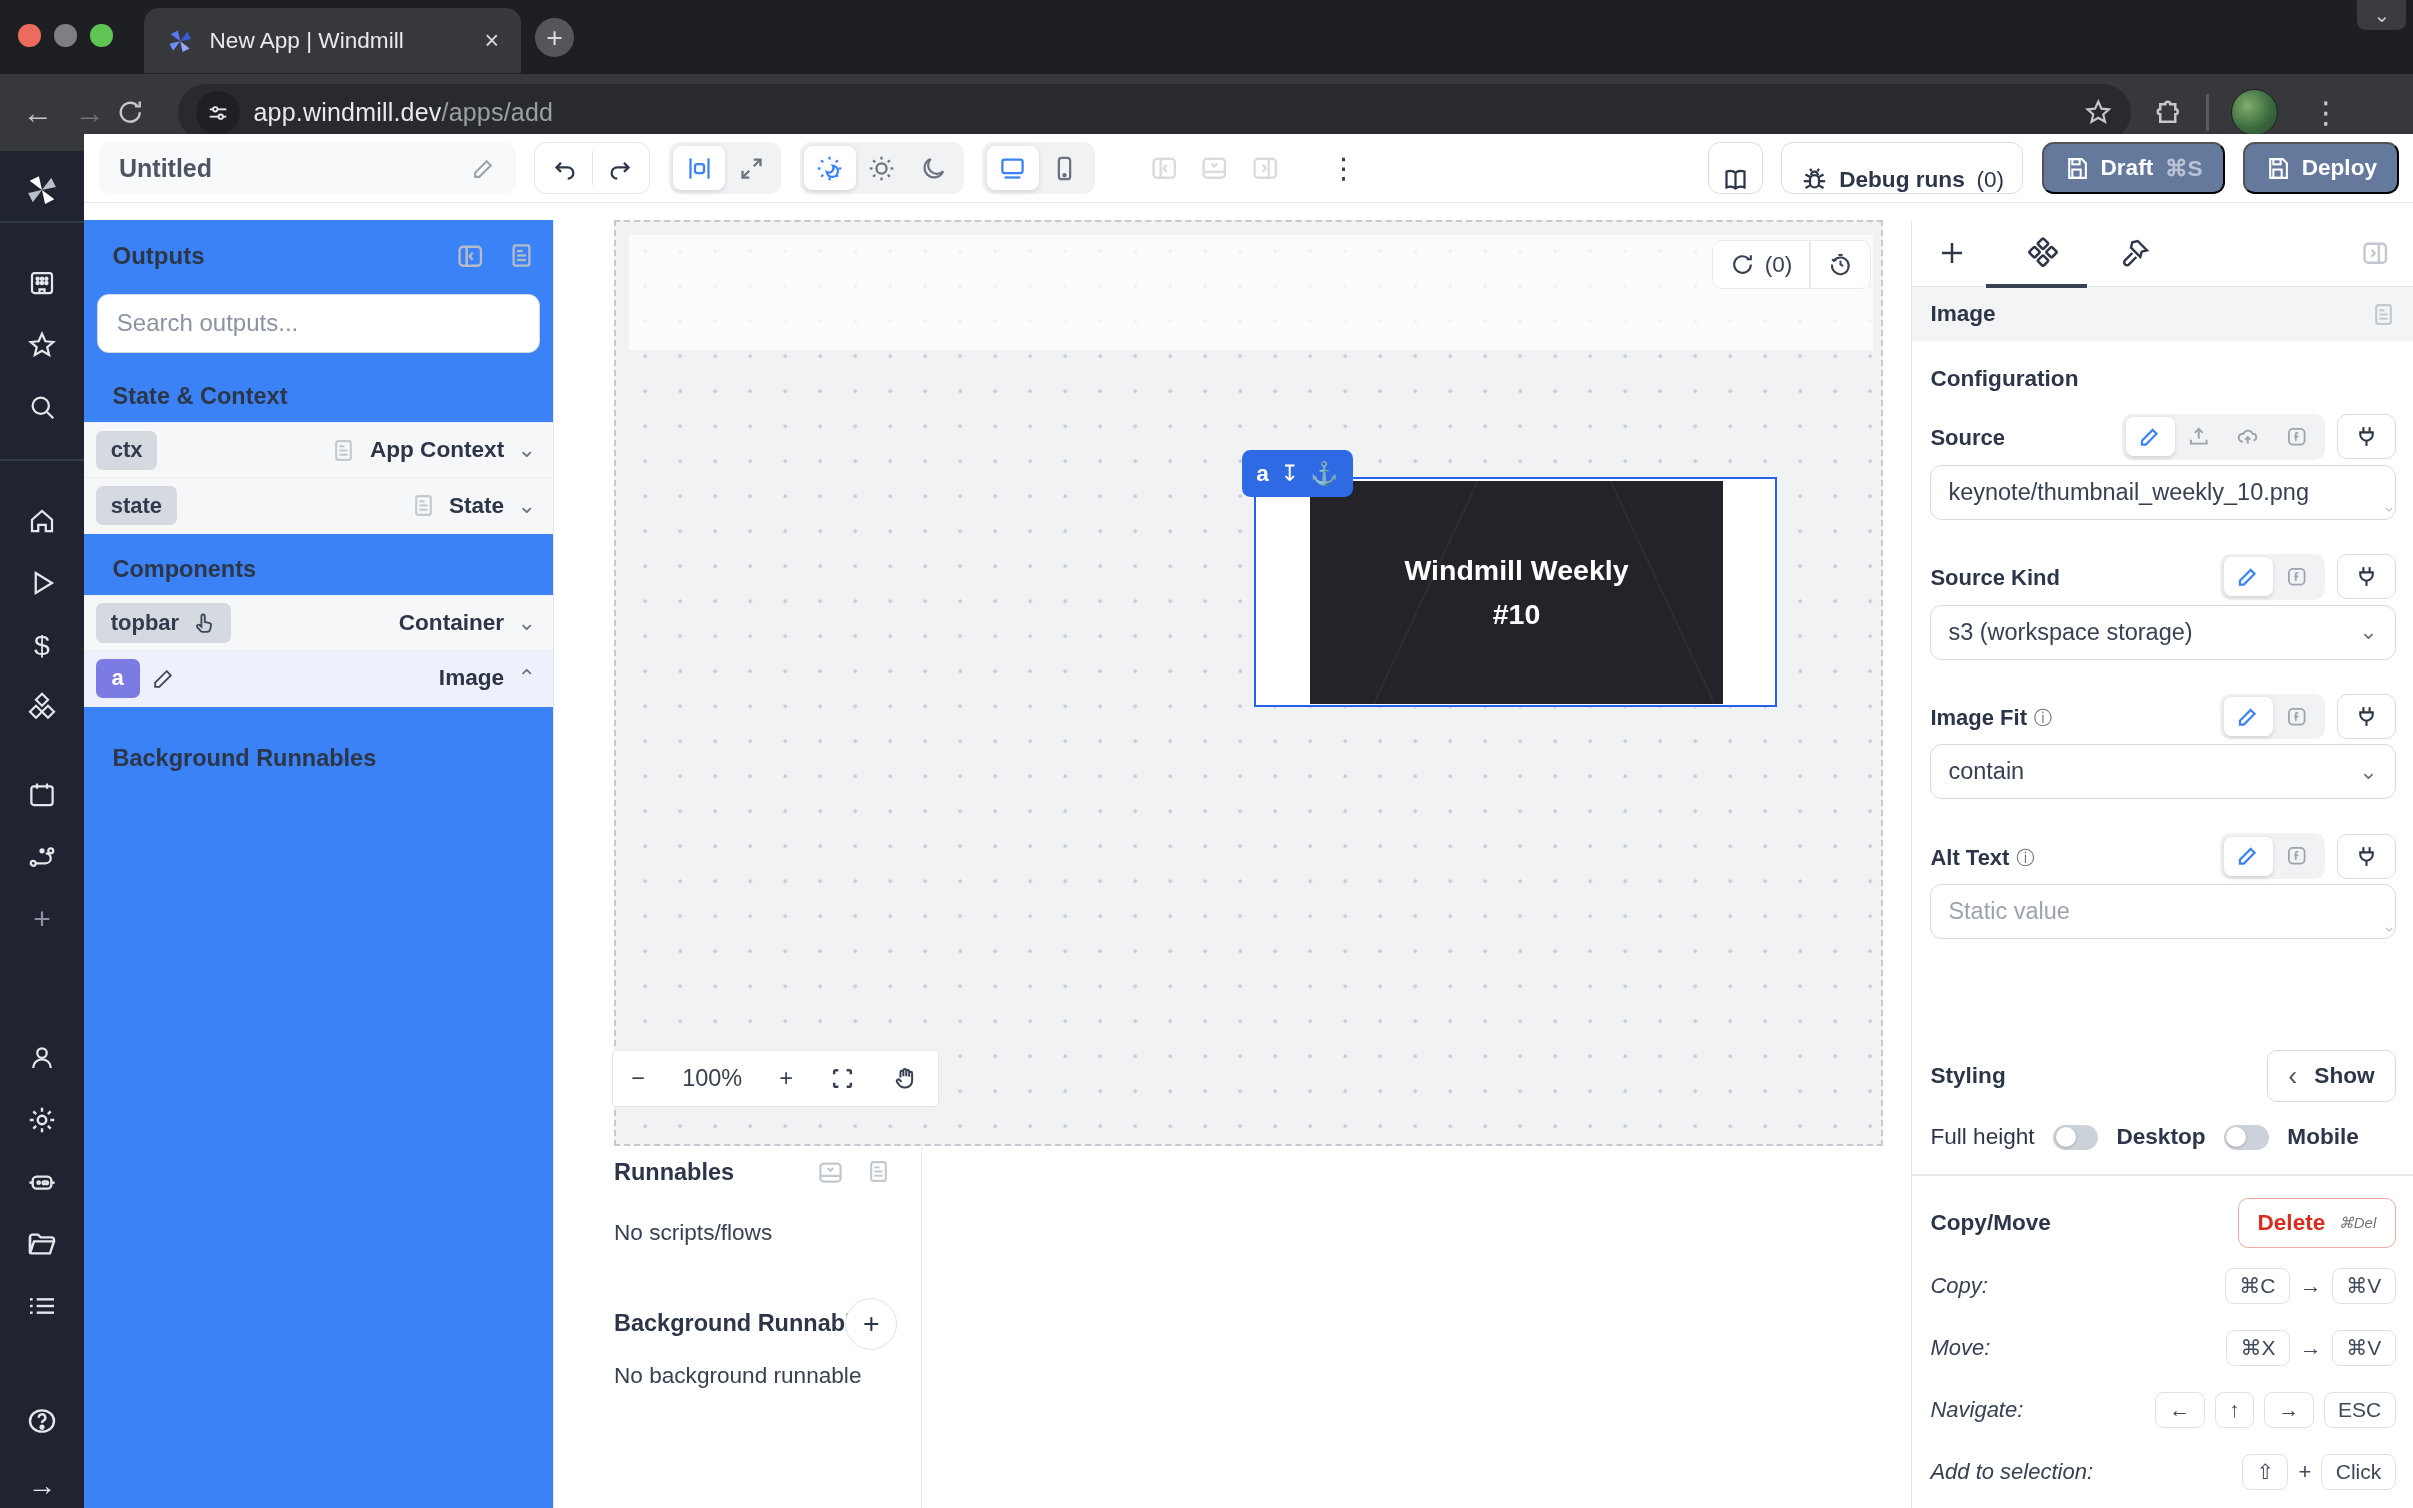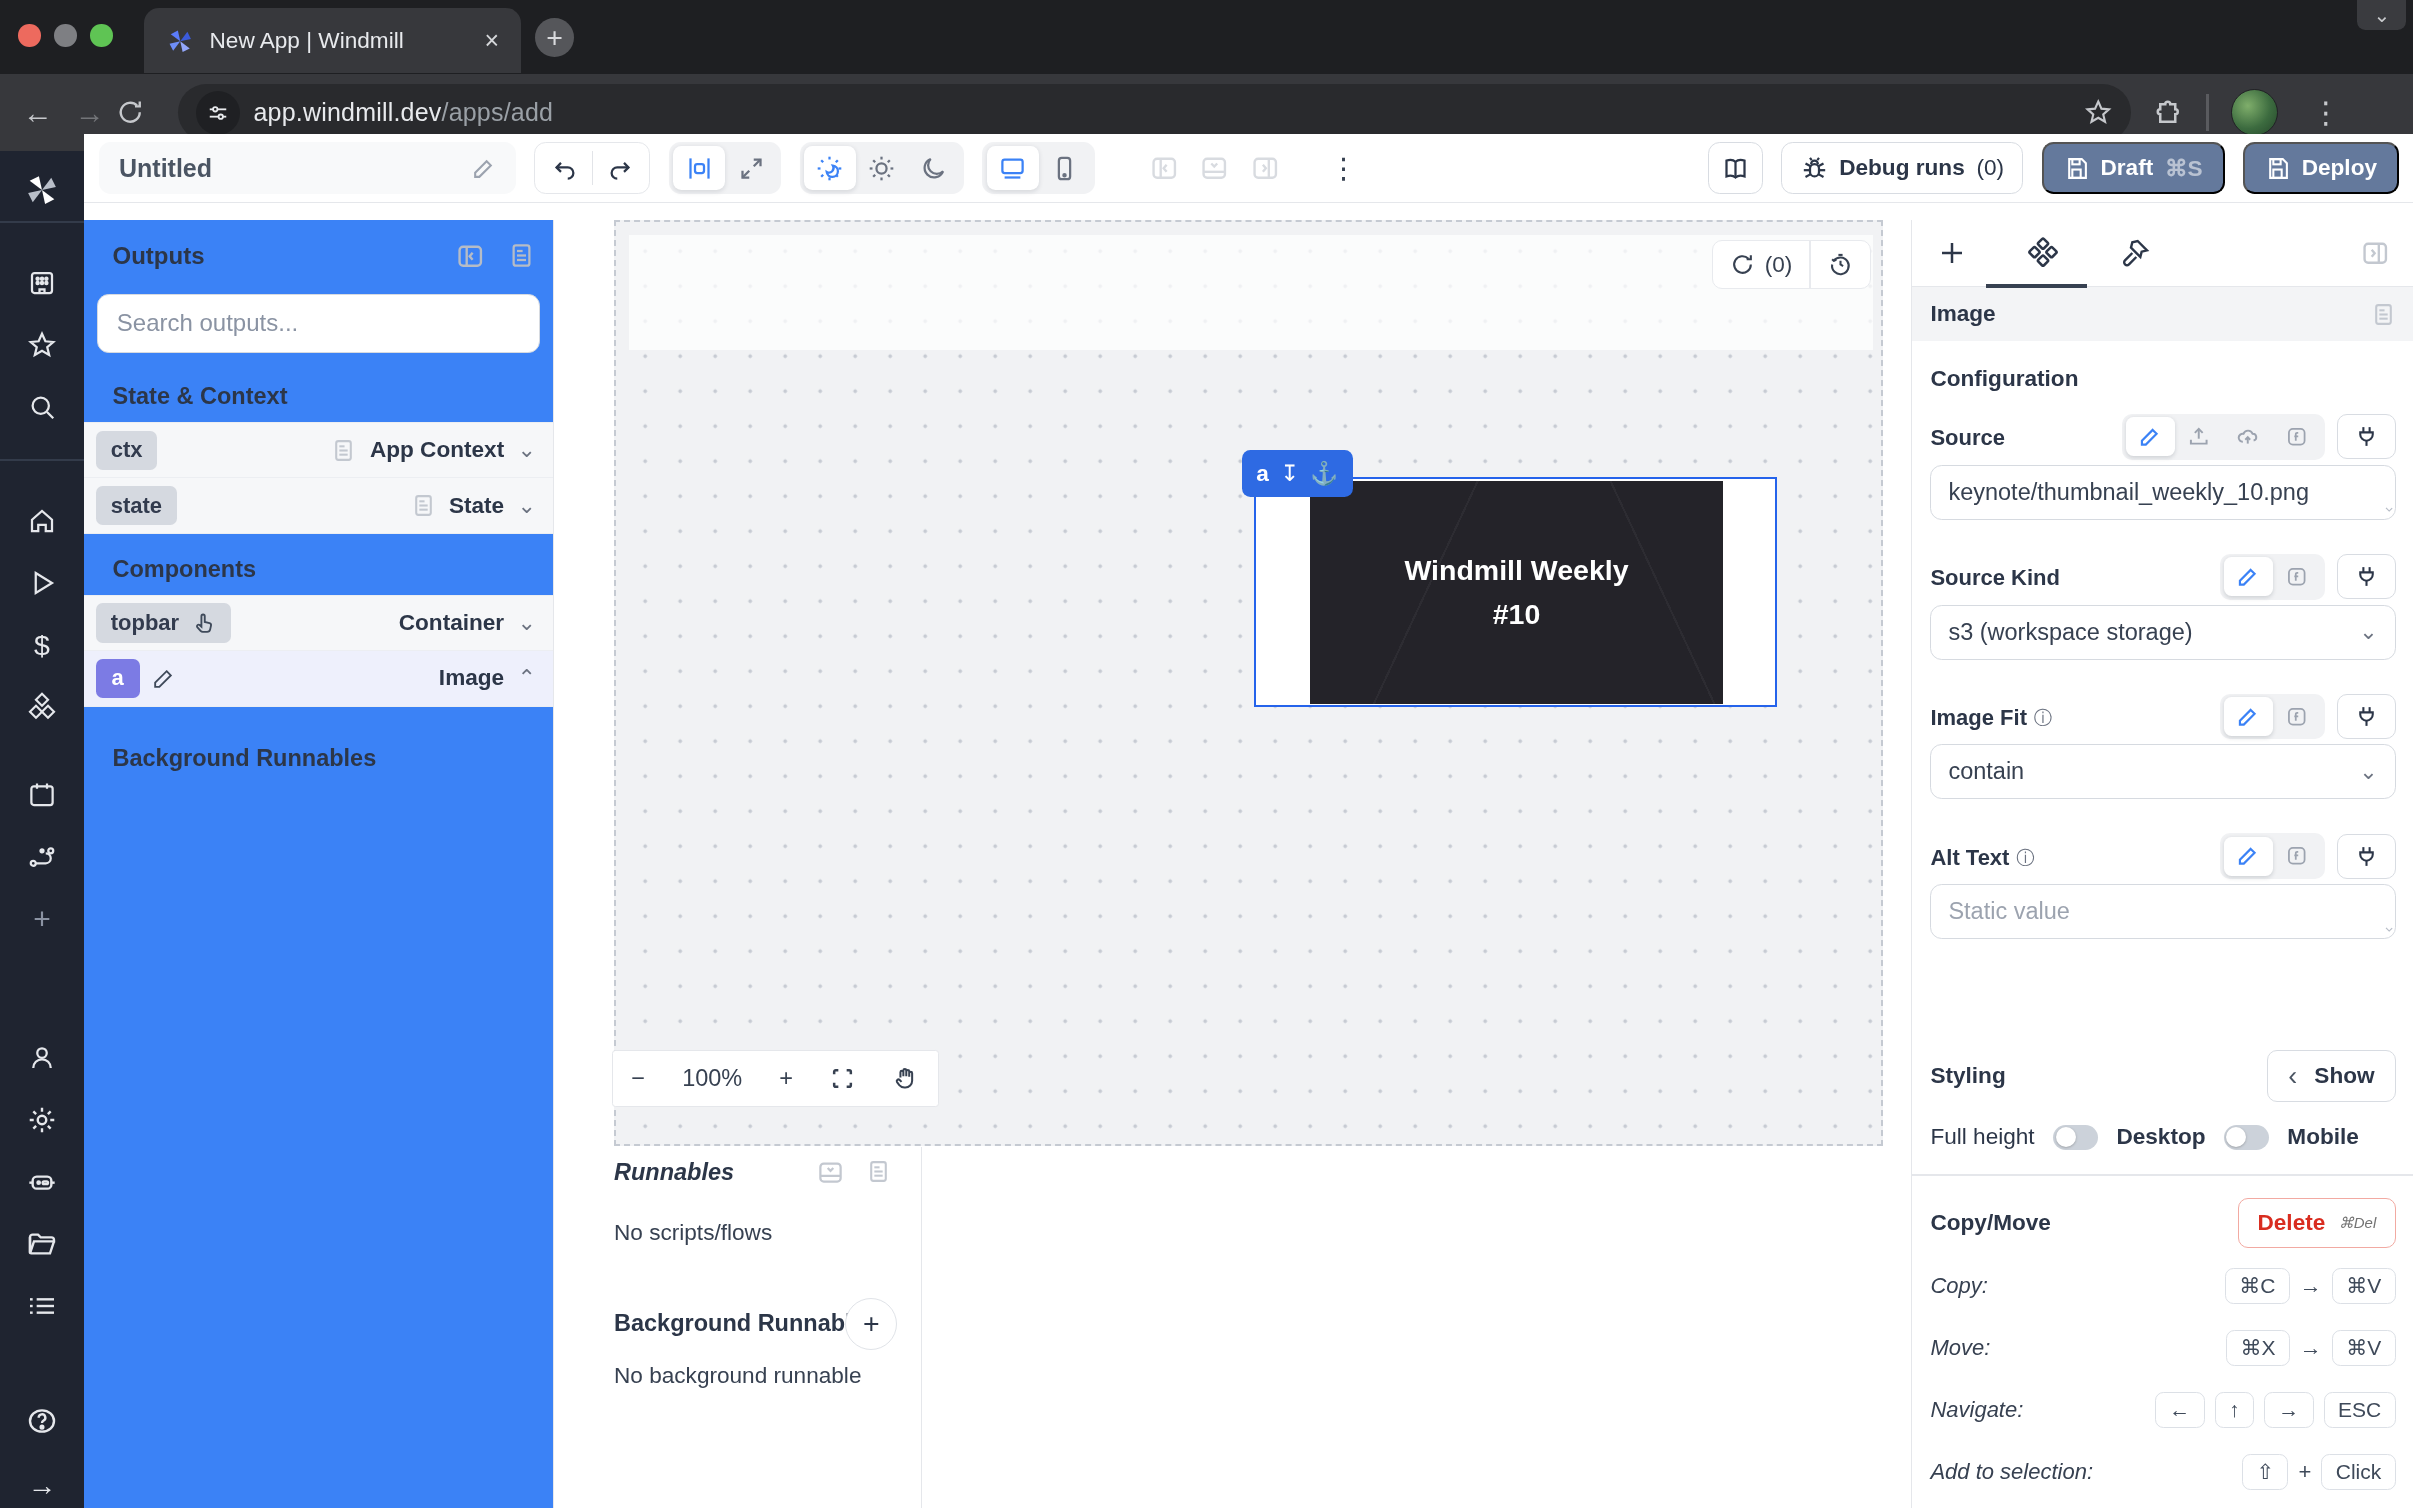--- a/index.html
+++ b/index.html
@@ -34,21 +34,21 @@
   .name-pill { width:417px; height:52px; background:#f8f9fa; border-radius:11.7px; display:flex; align-items:center; padding:0 20px; }
   .name-pill .nm { font-size:25px; color:#4b5563; font-weight:bold; }
   .name-pill .pen { margin-left:auto; color:#9ca3af; }
   .grp { display:flex; align-items:center; background:#f1f2f4; border-radius:11.7px; padding:4.2px; margin-left:18.4px; height:52px; }
   .grp.white { background:#fff; border:1.7px solid #e5e7eb; }
   .seg { min-width:52px; height:44px; border-radius:8.4px; display:flex; align-items:center; justify-content:center; color:#6b7280; padding:0 10px; }
   .seg.active { background:#fff; box-shadow:0 1.7px 5px rgba(16,24,40,.12); color:#3b82f6; }
   .seg-div { width:1.7px; height:34px; background:#e2e4e8; }
   .disabled-icons { display:flex; gap:22px; margin-left:55px; color:#d8dbe0; }
   .dots-v { margin-left:50px; font-size:28.5px; color:#374151; letter-spacing:0; }
-  .btn { height:52px; border:1.7px solid #d8dce2; border-radius:11.7px; background:#fff; display:flex; align-items:center; justify-content:center; gap:11.7px; color:#2c3648; font-size:22.6px; font-weight:bold; padding:0 18.4px; }
+  .btn { height:52px; border:1.7px solid #d8dce2; border-radius:11.7px; background:#fff; display:flex; align-items:flex-end; justify-content:center; gap:11.7px; color:#2c3648; font-size:22.6px; font-weight:bold; padding:0 18.4px; }
   .btn.icon-only { width:55px; padding:0; }
   .segbar { display:flex; align-items:center; background:#f1f2f4; border-radius:11.7px; padding:4.2px; height:52px; margin-left:18.4px; }
   .segbar .tabseg { height:44px; border-radius:8.4px; display:flex; gap:10px; align-items:center; padding:0 22px; font-size:22.6px; font-weight:bold; color:#2c3648; }
   .segbar .tabseg.active { background:#fff; box-shadow:0 1.7px 5px rgba(16,24,40,.12); }
   .btn-slate { height:52px; border-radius:11.7px; background:#64799c; color:#fff; font-size:22.6px; font-weight:bold; display:flex; align-items:center; gap:11.7px; padding:0 20px; margin-left:18.4px; }
   .btn-slate .kbd-hint { color:rgba(255,255,255,.55); font-weight:bold; }
 
   
   .rail { position:absolute; left:0; top:151px; width:84px; height:1358px; background:#1f2430; }
   .rail .ric { position:absolute; left:50%; transform:translate(-50%,-50%); color:#e5e7eb; }
@@ -80,21 +80,21 @@
   .selpill .sid { font-weight:bold; font-size:22.6px; }
   .selpill .g { font-size:22.6px; }
   .cv-controls { position:absolute; right:10px; top:18.4px; height:49px; background:#fff; border:1.7px solid #e8eaee; border-radius:10px; display:flex; align-items:center; }
   .cv-controls .cell { display:flex; align-items:center; gap:10px; padding:0 17px; color:#374151; font-size:22.6px; height:100%; }
   .cv-controls .cdiv { width:1.7px; height:100%; background:#e8eaee; }
   .zoombar { position:absolute; left:-4.2px; top:828px; width:327px; height:57px; background:#fff; border:1.7px solid #e5e7eb; display:flex; align-items:center; justify-content:space-around; color:#374151; font-size:23.5px; border-radius:3.4px; }
 
   
   .bottom { position:absolute; left:0px; top:927px; width:1291px; height:362px; background:#fff; }
   .bottom .leftcol { position:absolute; left:0; top:0; width:323px; height:362px; border-right:1.7px solid #e5e7eb; padding:11.7px 15px; }
-  .run-head { display:flex; align-items:center;font-style:italic; }
+  .run-head { display:flex; align-items:center; }
   .run-head .ttl { font-size:23.5px; font-weight:bold; color:#2c3648; }
   .run-head .hicons { margin-left:auto; display:flex; gap:22px; color:#c3c8d0; padding-right:15px; }
   .muted { font-size:22.6px; color:#374151; margin-top:34px; }
   .bg-run-row { display:flex; align-items:center; margin-top:52px; }
   .bg-run-row .ttl { font-size:23.5px; font-weight:bold; color:#2c3648; white-space:nowrap; overflow:hidden; max-width:243px; }
   .plus-circ { width:52px; height:52px; border:1.7px solid #e0e3e8; border-radius:50%; display:flex; align-items:center; justify-content:center; font-size:28.5px; color:#2c3648; background:#fff; margin-left:-11.7px; flex:none; }
   .muted2 { font-size:22.6px; color:#374151; margin-top:13.4px; }
 
   
   .rpanel { position:absolute; left:1890px; top:220px; width:524px; height:1289px; background:#fff; }

